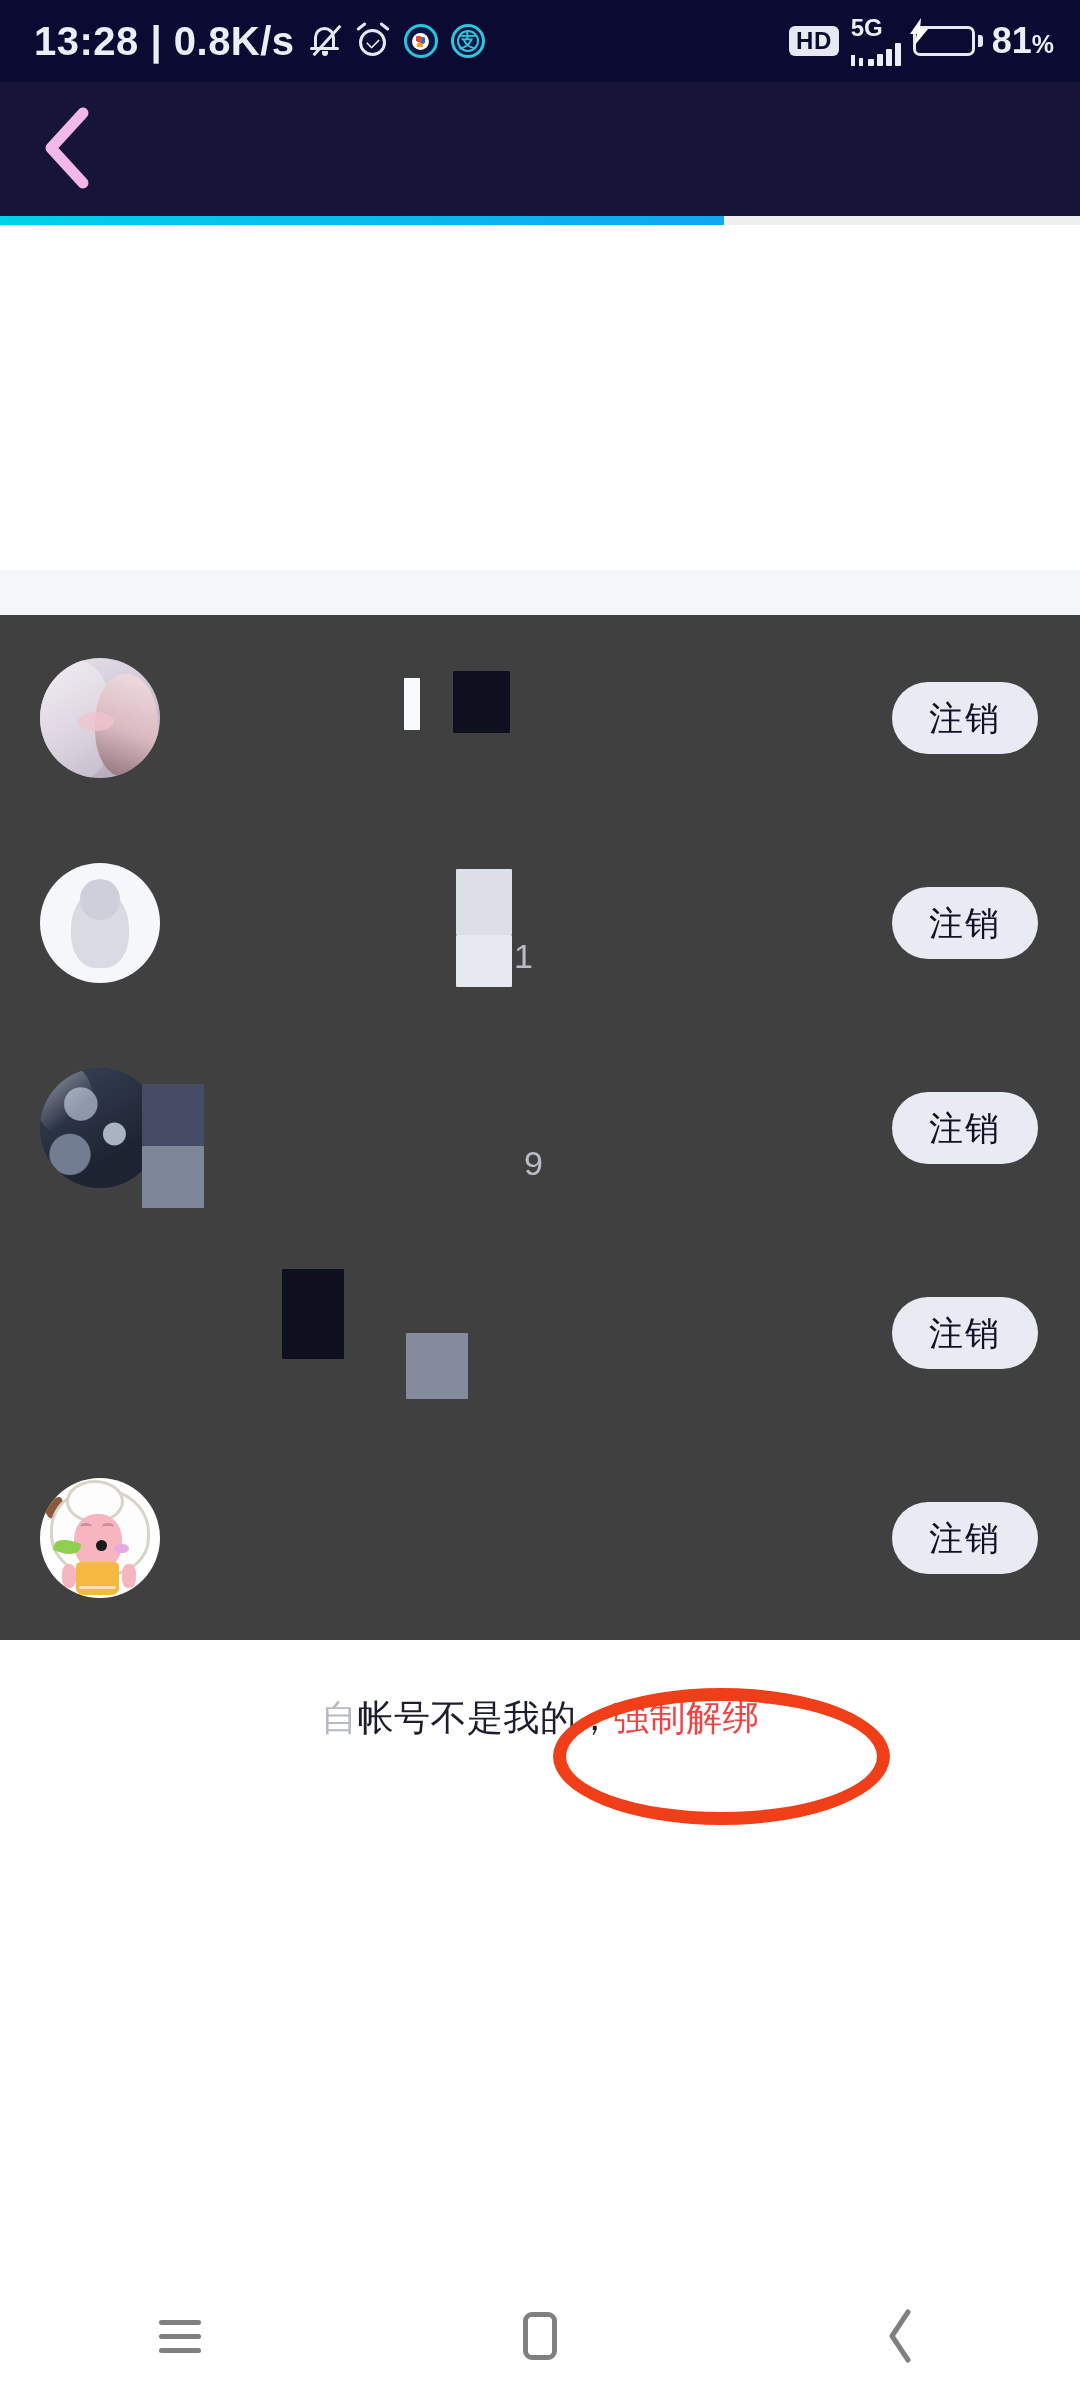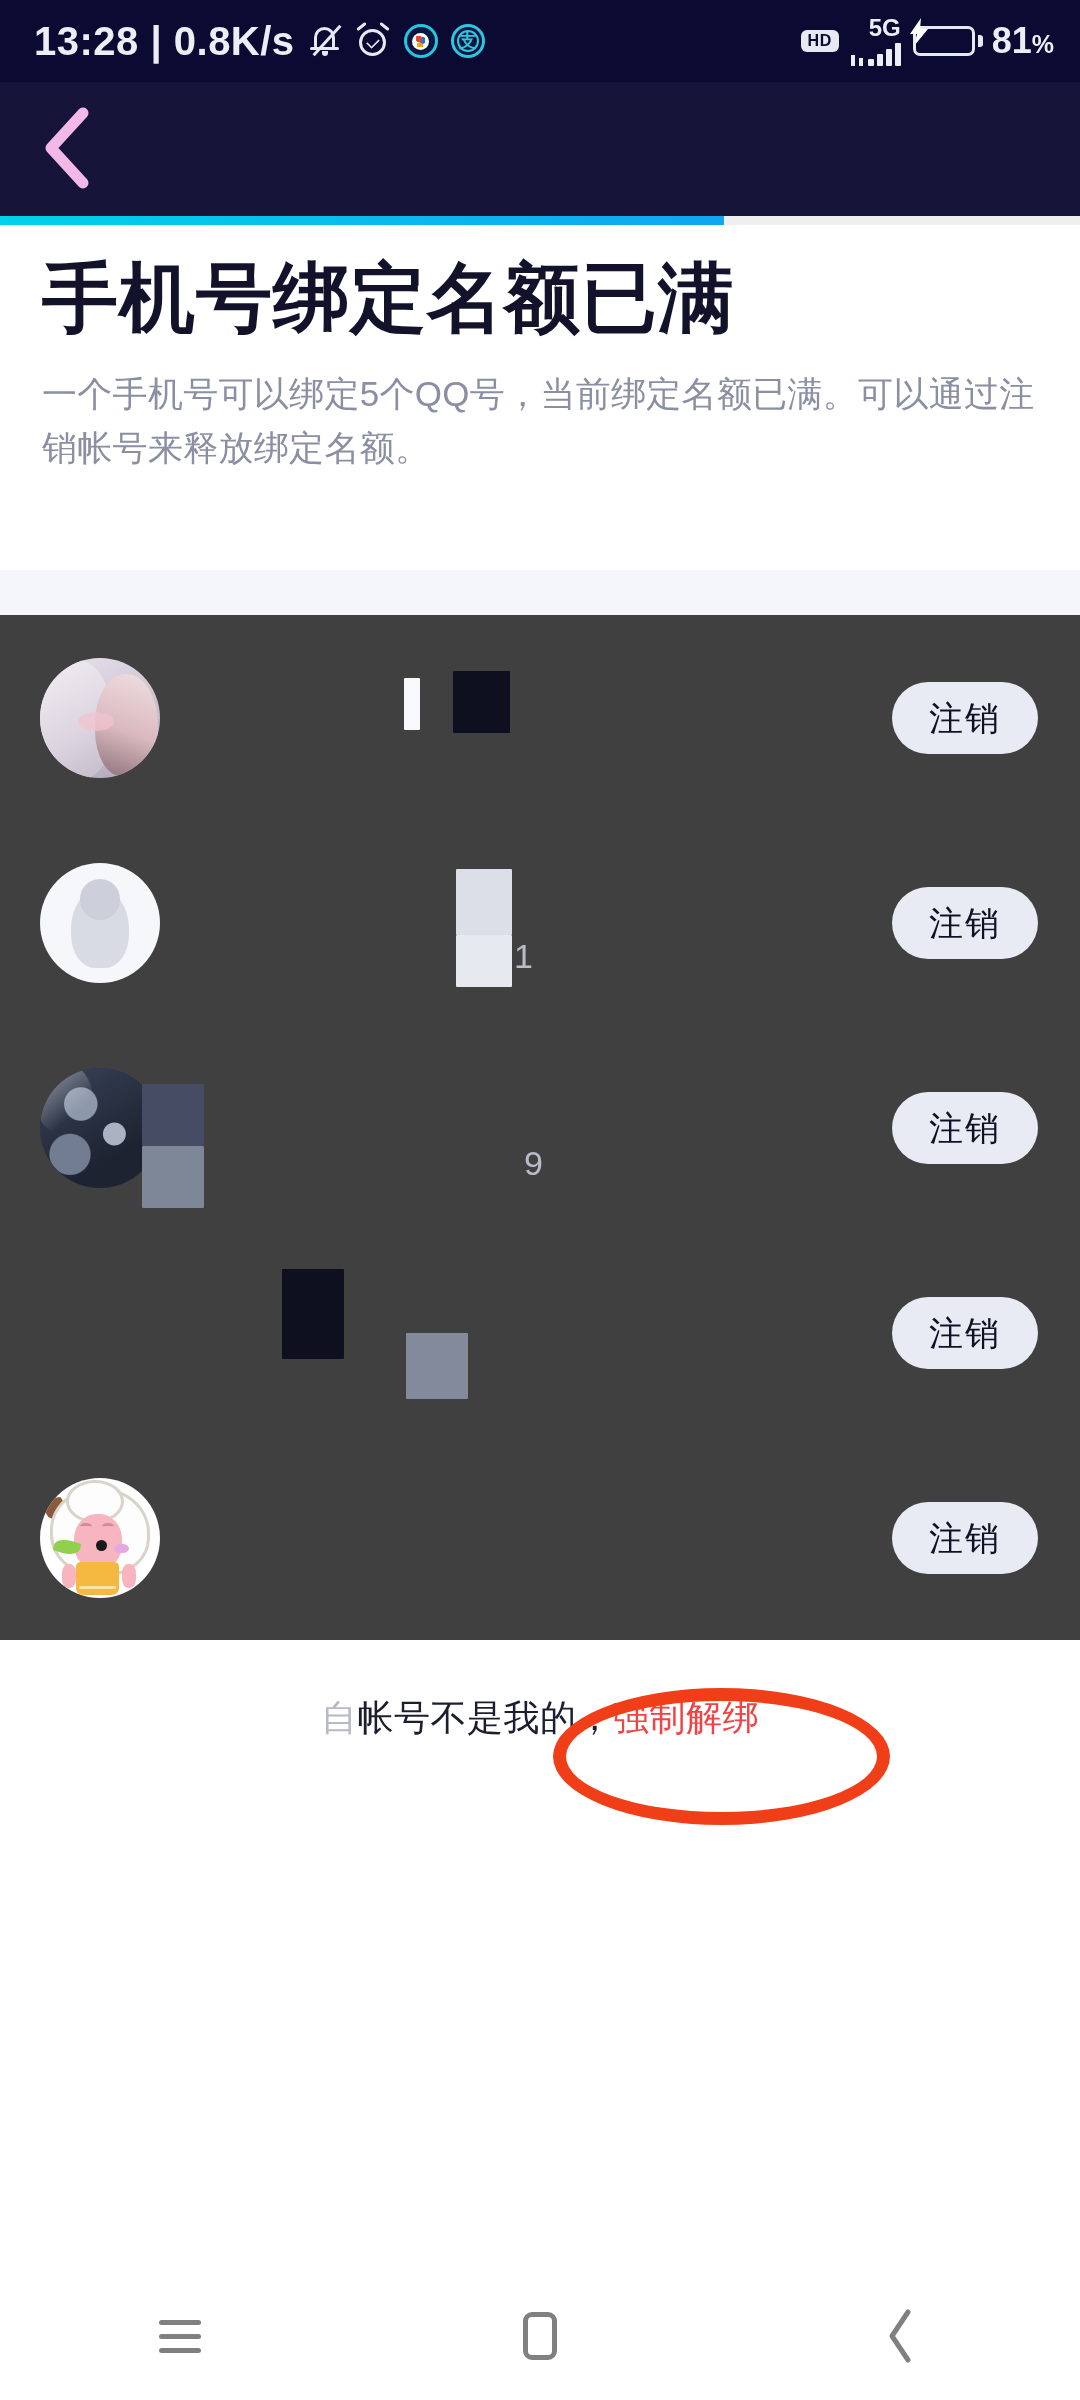--- a/index.html
+++ b/index.html
@@ -81,24 +81,24 @@
     color:#2ec6de; font-size:18px; font-weight:700; line-height:1;
     font-family:"DejaVu Sans",sans-serif;
   }
   .circ-app.ring2 { border-color:#2ec6de; }
   .circ-app.ring2 .zhi-wrap {
     width:22px; height:22px; border-radius:50%; border:2px solid #2ec6de;
     display:flex; align-items:center; justify-content:center;
   }
 
   .hd-badge {
-    background:#e7e9f2; color:#0a0a32; font-size:16px; font-weight:700;
+    background:#e7e9f2; color:#0a0a32; font-size:24px; font-weight:700;
     border-radius:6px; padding:3px 7px; line-height:1; letter-spacing:0.5px;
   }
-  .sig-wrap { display:flex; flex-direction:column; align-items:flex-end; gap:1px; }
+  .sig-wrap { display:flex; flex-direction:column; align-items:flex-start; gap:1px; }
   .sig-5g { color:#eceef6; font-size:24px; font-weight:600; line-height:1; margin-bottom:1px; }
   .sig-row { display:flex; align-items:flex-end; gap:3px; height:24px; }
   .sig-row .ar { width:12px; height:15px; position:relative; margin-right:2px; }
   .sig-row .ar::before, .sig-row .ar::after {
     content:""; position:absolute; bottom:0; width:4px; background:#eceef6;
   }
   .sig-row .ar::before { left:0; height:11px; }
   .sig-row .ar::after { right:0; height:8px; }
   .sig-row .b { width:6px; background:#eceef6; border-radius:1px; }
   .sig-row .b1 { height:7px; } .sig-row .b2 { height:12px; }
@@ -418,24 +418,20 @@
           <polyline points="44,8 12,43 44,78" fill="none" stroke="#f2b8e8" stroke-width="11" stroke-linecap="round" stroke-linejoin="round"></polyline>
         </svg>
       </span>
     </div>
   </div>
 
   <div class="progress-track">
     <div class="progress-fill" id="progressFill" style="width: 67%;"></div>
   </div>
 
-  <div class="headline">
-    <h1>手机号绑定名额已满</h1>
-    <p>一个手机号可以绑定5个QQ号，当前绑定名额已满。可以通过注销帐号来释放绑定名额。</p>
-  </div>
 
   <div class="section-gap"></div>
 
   <div class="acct-list">
 
     <div class="acct-row">
       <div class="avatar av-anime">
         <span class="blush"></span>
       </div>
       <div class="acct-mid">

